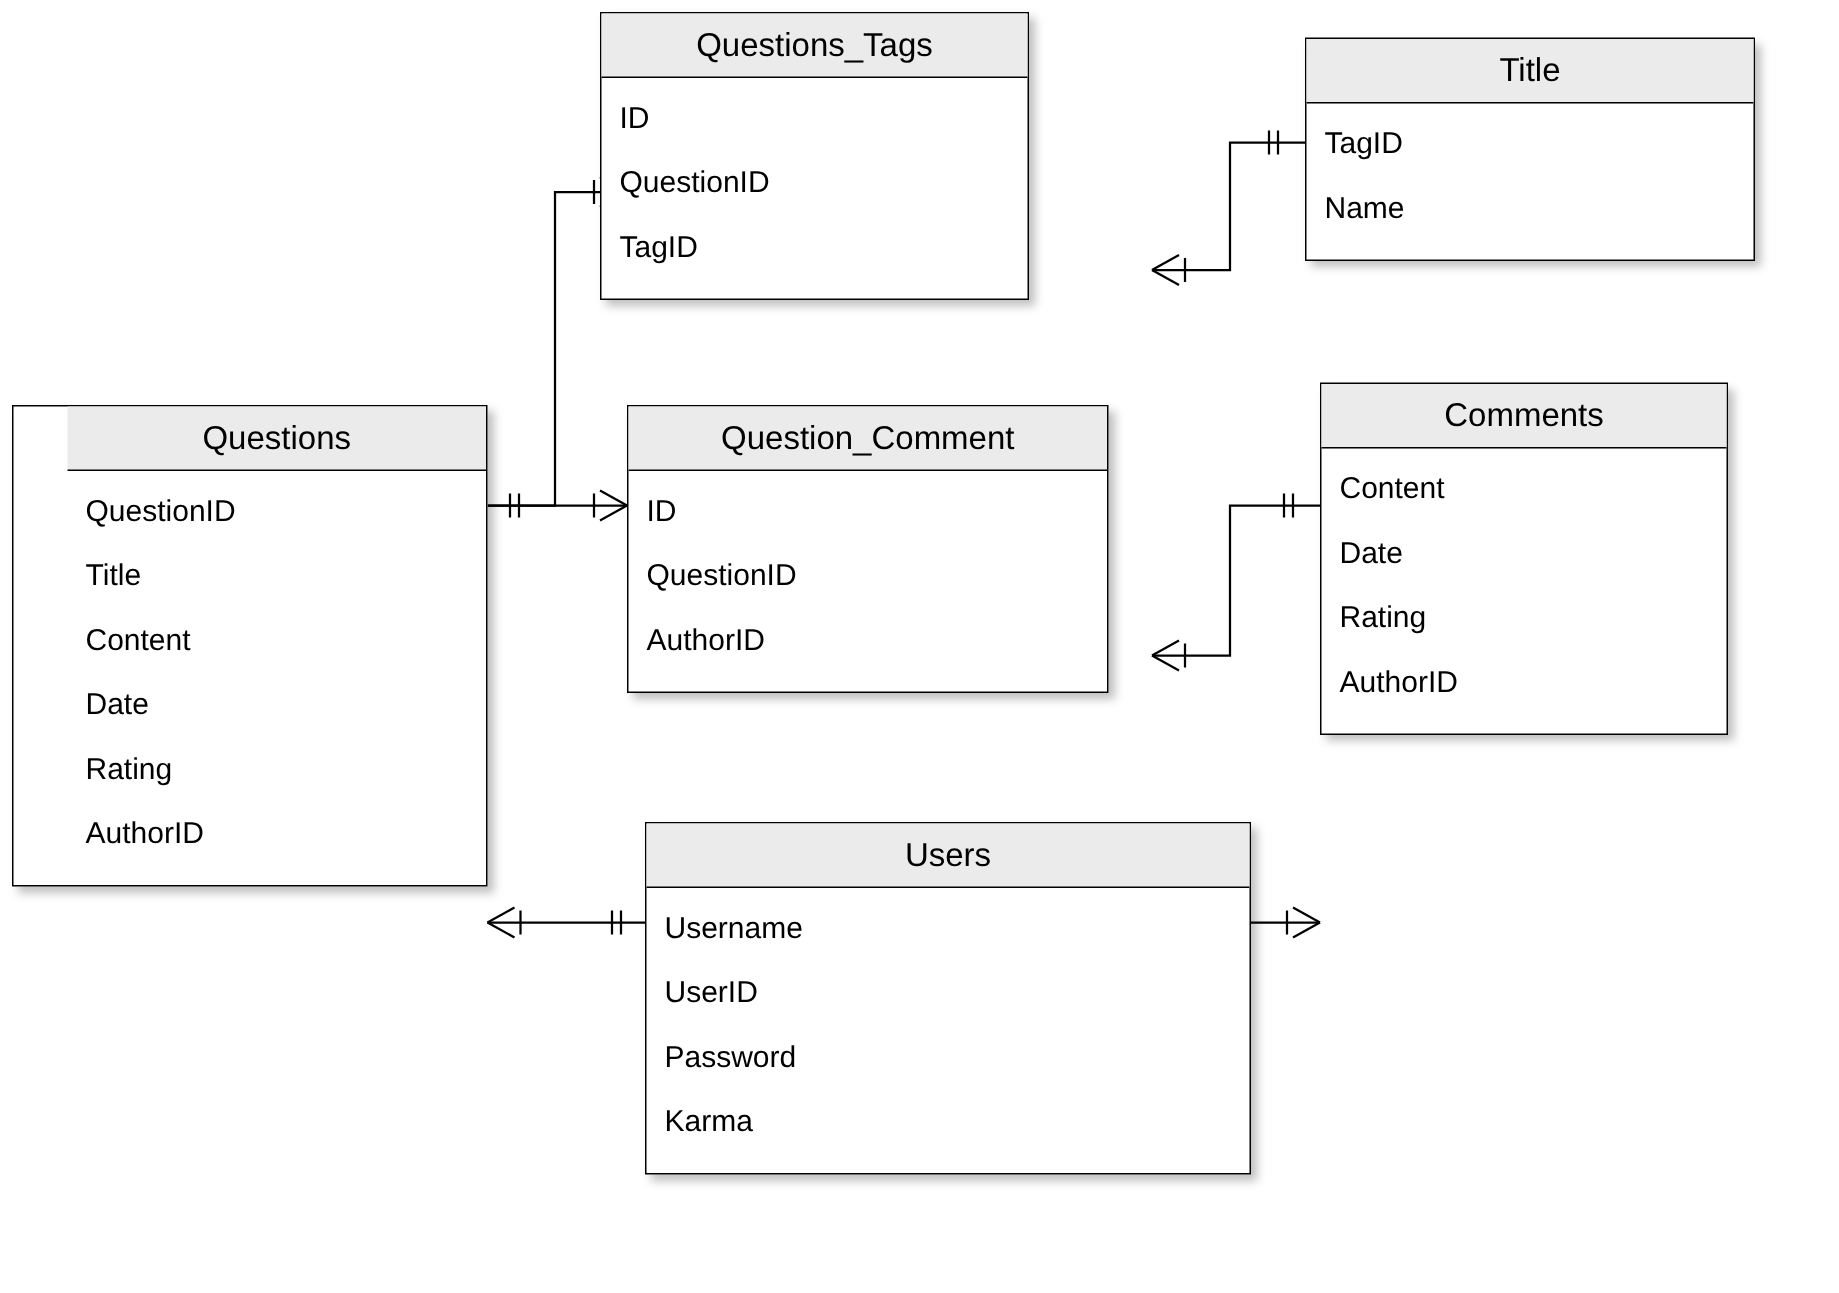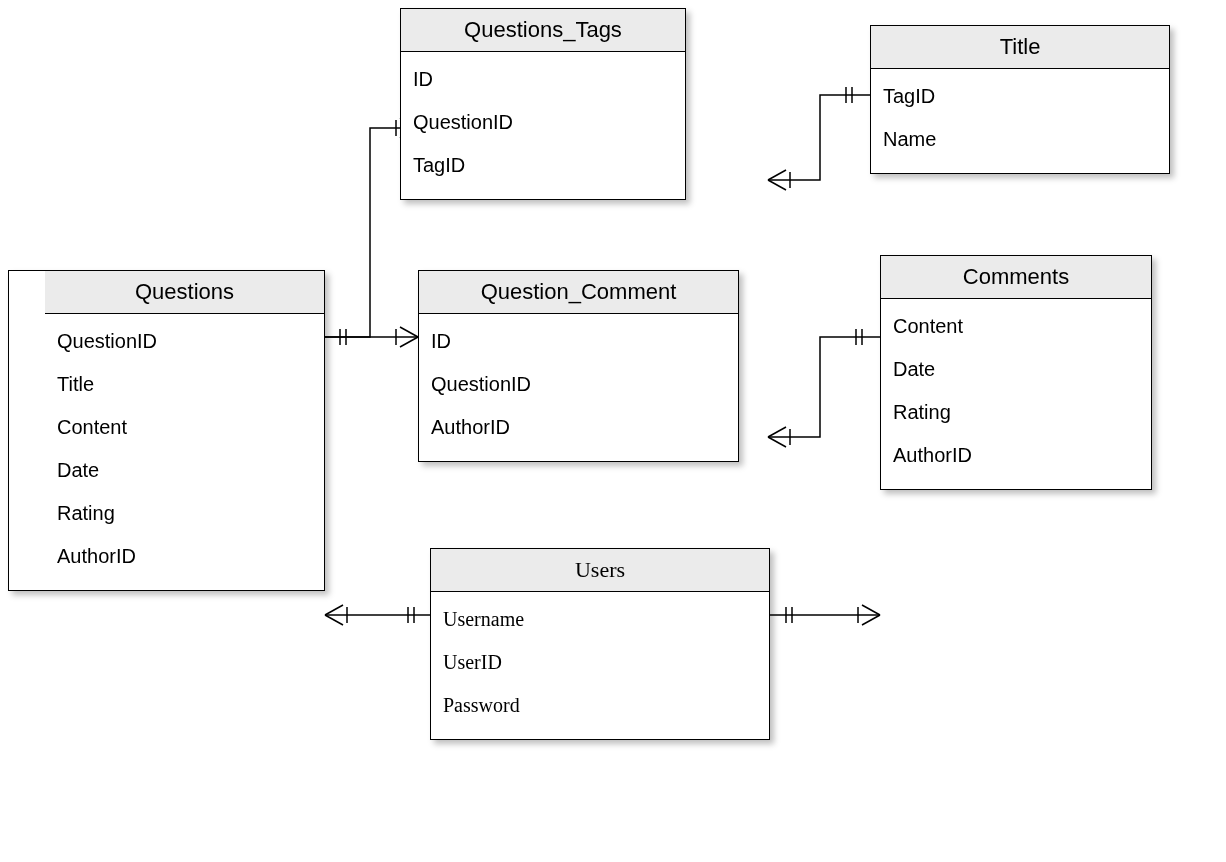--- a/index.html
+++ b/index.html
@@ -144,20 +144,21 @@
 <div class="entity" style="left:880px; top:255px; width:272px;">
   <div class="entity-header">Comments</div>
   <div class="entity-body">
     <div class="field">Content</div>
     <div class="field">Date</div>
     <div class="field">Rating</div>
     <div class="field">AuthorID</div>
   </div>
 </div>
 
-<div class="entity" style="left:430px; top:548px; width:340px;font-family:Liberation Serif, serif;">
+<div class="entity" style="left:430px; top:548px; width:404px;">
   <div class="entity-header">Users</div>
   <div class="entity-body">
     <div class="field">Username</div>
     <div class="field">UserID</div>
     <div class="field">Password</div>
+    <div class="field">Karma</div>
   </div>
 </div>
 
 </body></html>

